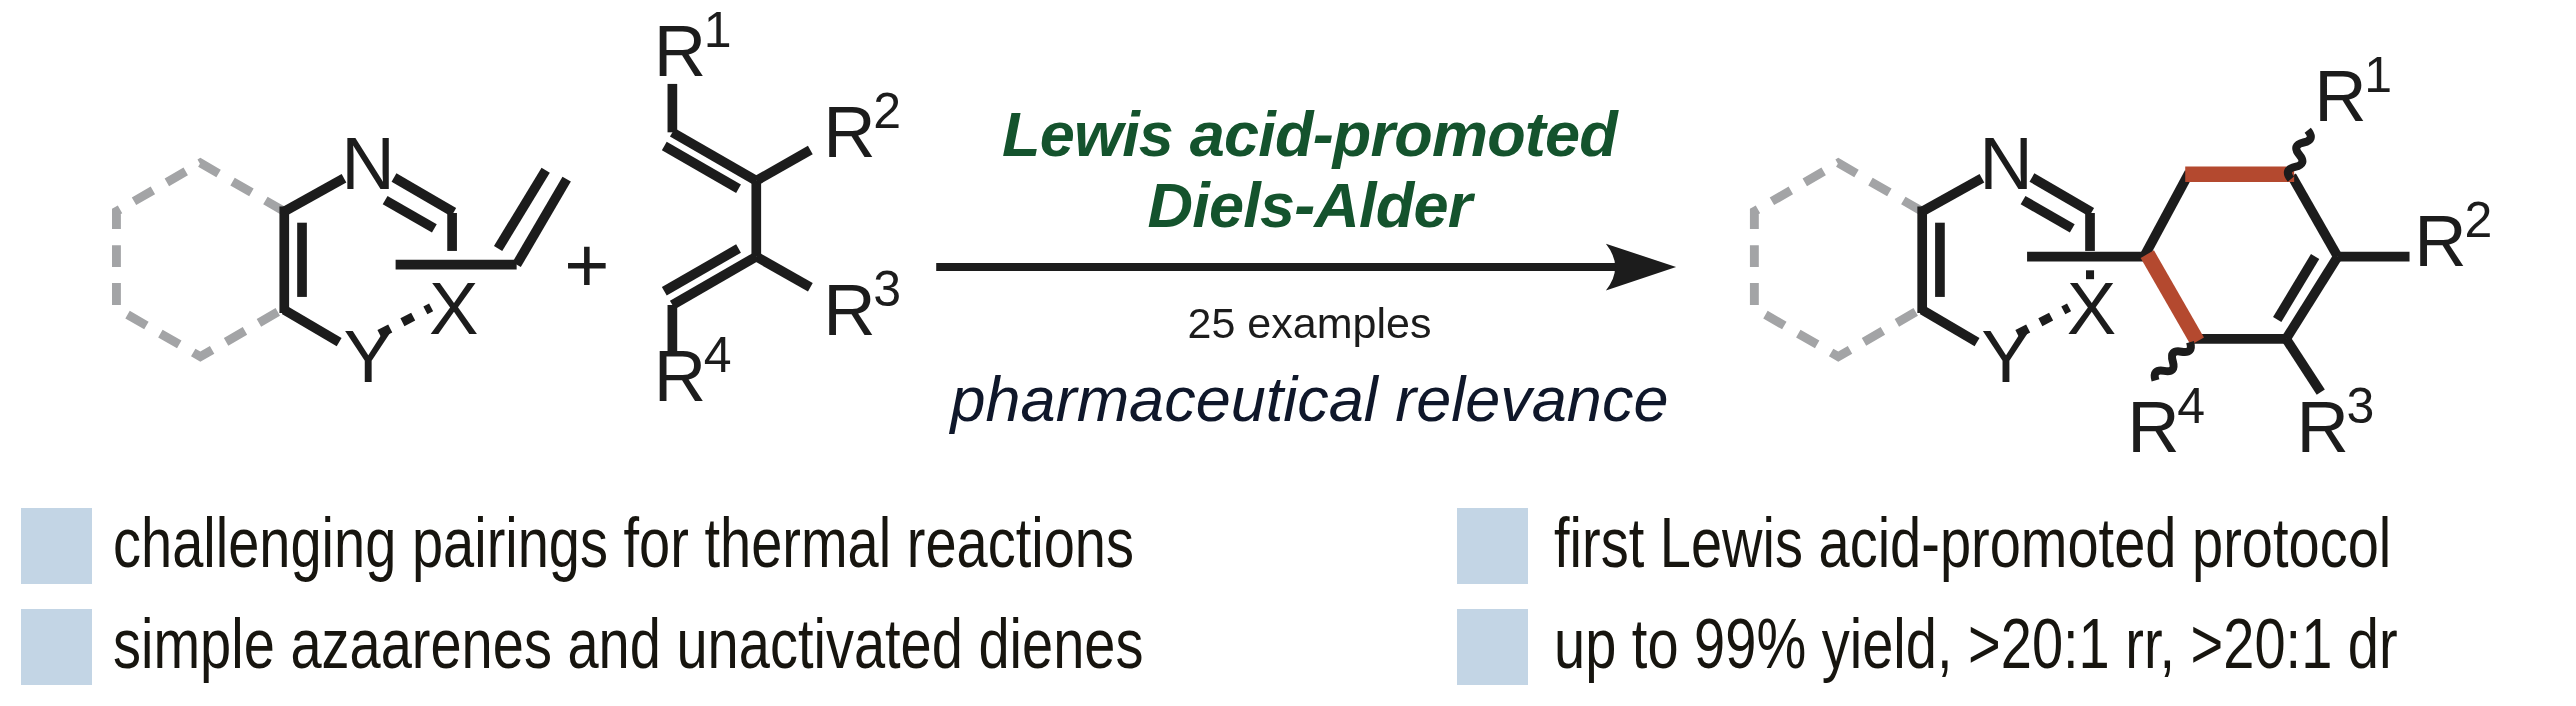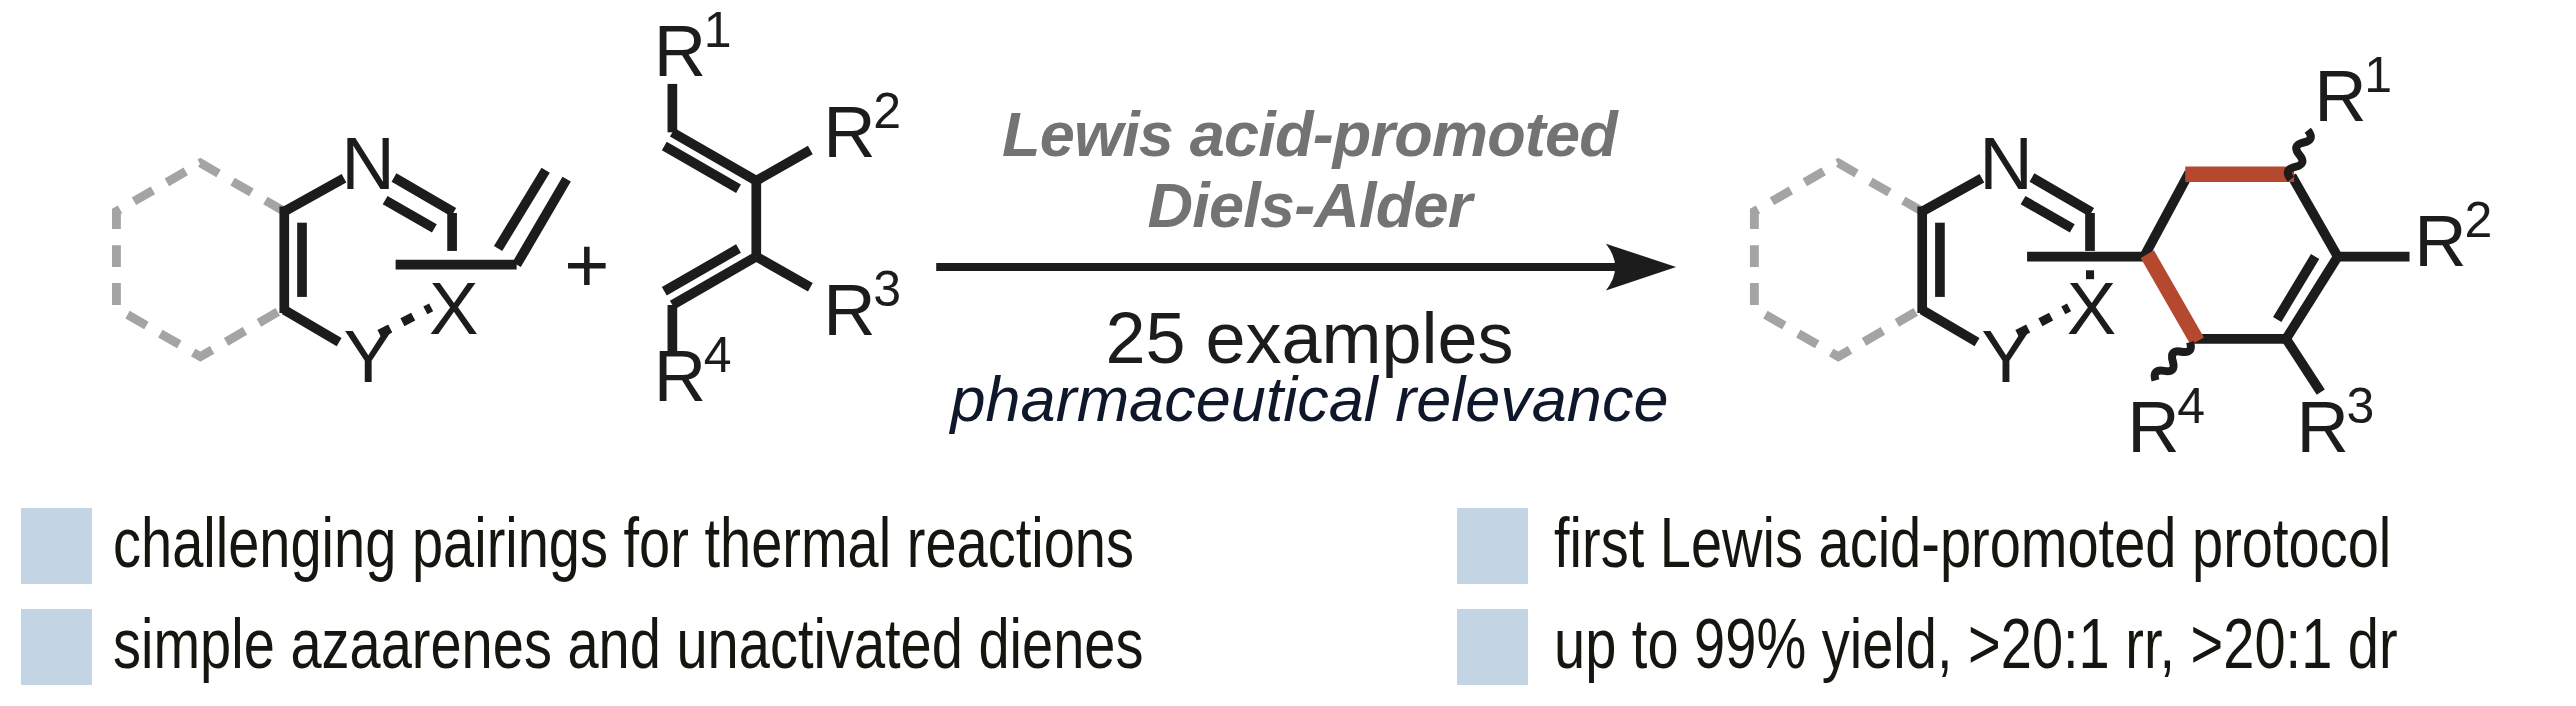--- a/index.html
+++ b/index.html
@@ -10,24 +10,24 @@
     overflow:hidden;
     font-family:"Liberation Sans","DejaVu Sans",sans-serif;
     color:#1c1c1c;
   }
   svg.scheme{position:absolute;left:0;top:0;}
   svg text{font-family:"Liberation Sans","DejaVu Sans",sans-serif;fill:#1c1c1c;}
 
   
   .mid-block{position:absolute;left:914px;top:0;width:791px;height:452px;}
   .mid-line{position:absolute;left:0;right:0;text-align:center;white-space:nowrap;line-height:1;}
-  .rx-title{font-size:63px;font-weight:700;font-style:italic;color:#737373;letter-spacing:-0.8px;}
+  .rx-title{font-size:63px;font-weight:700;font-style:italic;color:#14532d;letter-spacing:-0.8px;}
   .rx-title.l1{top:103px;}
   .rx-title.l2{top:174px;text-align:center;}
-  .rx-examples{top:302px;font-size:72px;color:#1c1c1c;}
+  .rx-examples{top:302px;font-size:43px;color:#1c1c1c;}
   .rx-relevance{top:368px;font-size:63px;font-style:italic;color:#0f172a;}
 
   
   .bullet-square{position:absolute;width:71px;height:76px;background:#c3d5e5;}
   .bullet-text{
     position:absolute;font-size:70px;line-height:1;color:#17150f;
     white-space:nowrap;transform:scaleX(0.80);transform-origin:0 0;
   }
 </style>
 </head>

